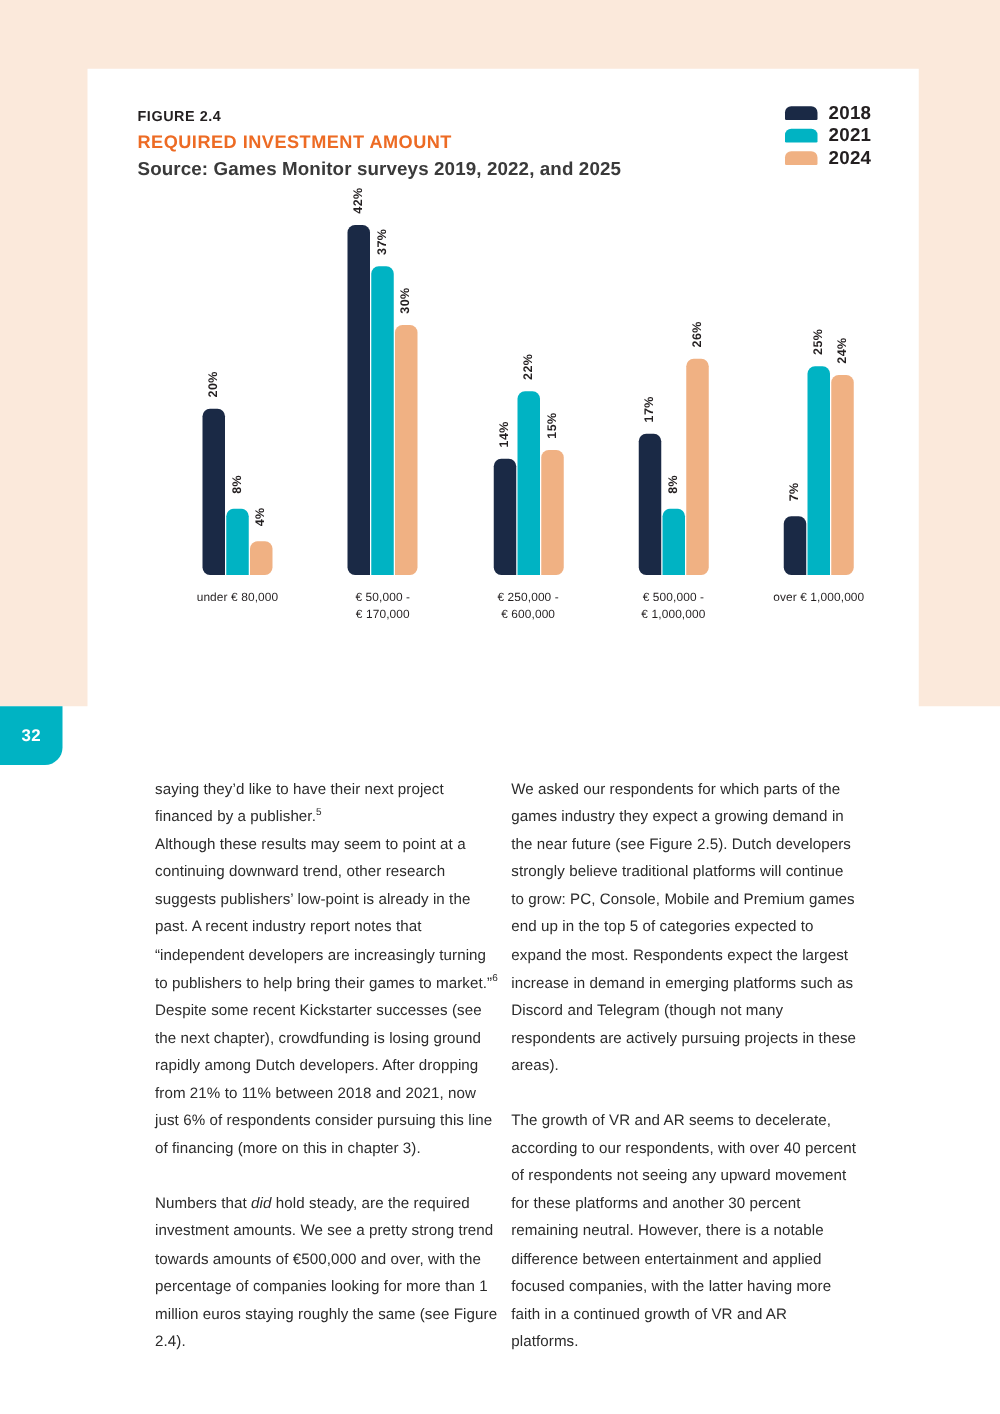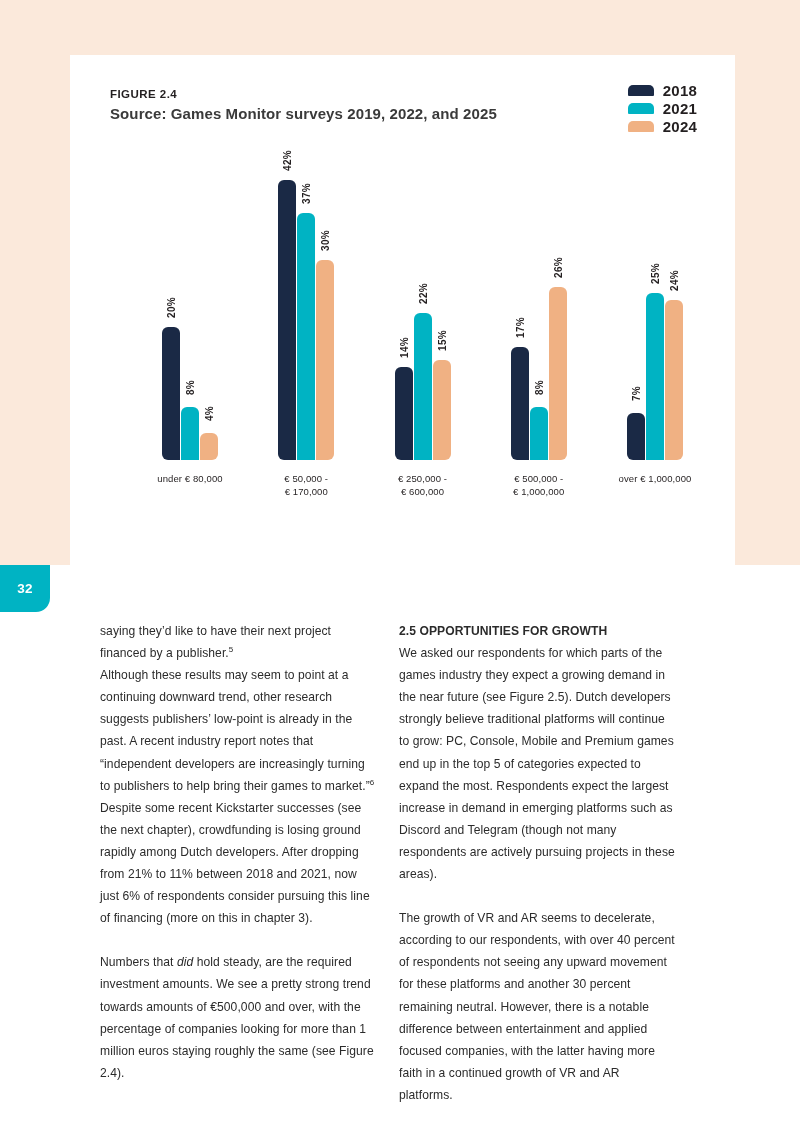--- a/index.html
+++ b/index.html
@@ -74,22 +74,22 @@
   
   .page-badge{
     position:absolute;left:0;top:565px;width:50px;height:47px;
     background:#00b3c3;border-radius:0 0 14px 0;
     color:#ffffff;font-size:13.5px;font-weight:700;
     display:flex;align-items:center;justify-content:center;
     letter-spacing:.3px;
   }
   
   .columns{
-    position:absolute;left:100px;top:620px;width:576px;
-    display:flex;gap:22px;
+    position:absolute;left:124px;top:620px;width:576px;
+    display:flex;gap:8px;
   }
   .col{width:277px;}
   .col p{
     margin:0;font-size:12.1px;line-height:22.1px;color:#2b2b2b;
     letter-spacing:.07px;
   }
   .col p + p{margin-top:0;}
   .col p.spaced{margin-top:22px;}
   .sec-head{
     margin:0 0 0 0;font-size:12.6px;font-weight:700;color:#00b3c3;
@@ -100,20 +100,21 @@
 </style>
 </head>
 <body>
 
 <div class="peach-band"></div>
 
 <div class="chart-card">
 
   <div class="fig-head">
     <div class="fig-num">FIGURE 2.4</div>
+    <div class="fig-title">REQUIRED INVESTMENT AMOUNT</div>
     <div class="fig-source">Source: Games Monitor surveys 2019, 2022, and 2025</div>
   </div>
 
   <div class="legend">
     <div class="legend-row">
       <span class="legend-swatch" style="background: rgb(26, 41, 69);"></span>
       <span class="legend-label">2018</span>
     </div>
     <div class="legend-row">
       <span class="legend-swatch" style="background: rgb(0, 179, 195);"></span>
@@ -227,18 +228,17 @@
 <div class="columns">
 
   <div class="col">
     <p><span>saying they’d like to have their next project financed by a publisher.</span><sup>5</sup></p>
     <p><span>Although these results may seem to point at a continuing downward trend, other research suggests publishers’ low-point is already in the past. A recent industry report notes that “independent developers are increasingly turning to publishers to help bring their games to market.”</span><sup>6</sup></p>
     <p>Despite some recent Kickstarter successes (see the next chapter), crowdfunding is losing ground rapidly among Dutch developers. After dropping from 21% to 11% between 2018 and 2021, now just 6% of respondents consider pursuing this line of financing (more on this in chapter 3).</p>
     <p class="spaced"><span>Numbers that </span><em>did</em><span> hold steady, are the required investment amounts. We see a pretty strong trend towards amounts of €500,000 and over, with the percentage of companies looking for more than 1 million euros staying roughly the same (see Figure 2.4).</span></p>
   </div>
 
   <div class="col">
-    <p class="sec-head">2.5  OPPORTUNITIES FOR GROWTH</p>
     <p>We asked our respondents for which parts of the games industry they expect a growing demand in the near future (see Figure 2.5). Dutch developers strongly believe traditional platforms will continue to grow: PC, Console, Mobile and Premium games end up in the top 5 of categories expected to expand the most. Respondents expect the largest increase in demand in emerging platforms such as Discord and Telegram (though not many respondents are actively pursuing projects in these areas).</p>
     <p class="spaced">The growth of VR and AR seems to decelerate, according to our respondents, with over 40 percent of respondents not seeing any upward movement for these platforms and another 30 percent remaining neutral. However, there is a notable difference between entertainment and applied focused companies, with the latter having more faith in a continued growth of VR and AR platforms.</p>
   </div>
 
 </div>
 
 </body></html>

